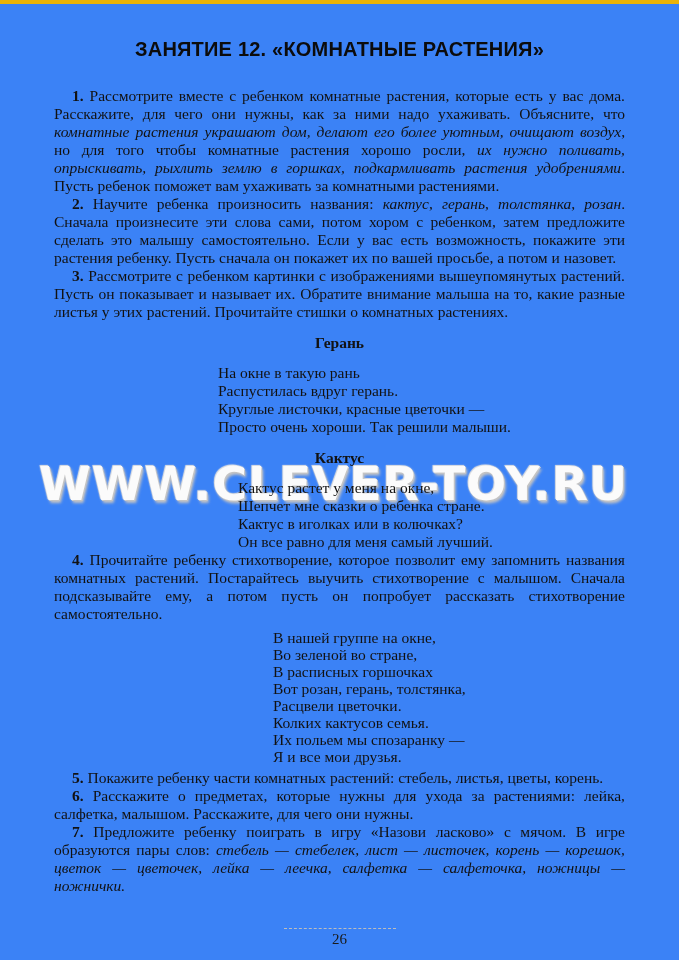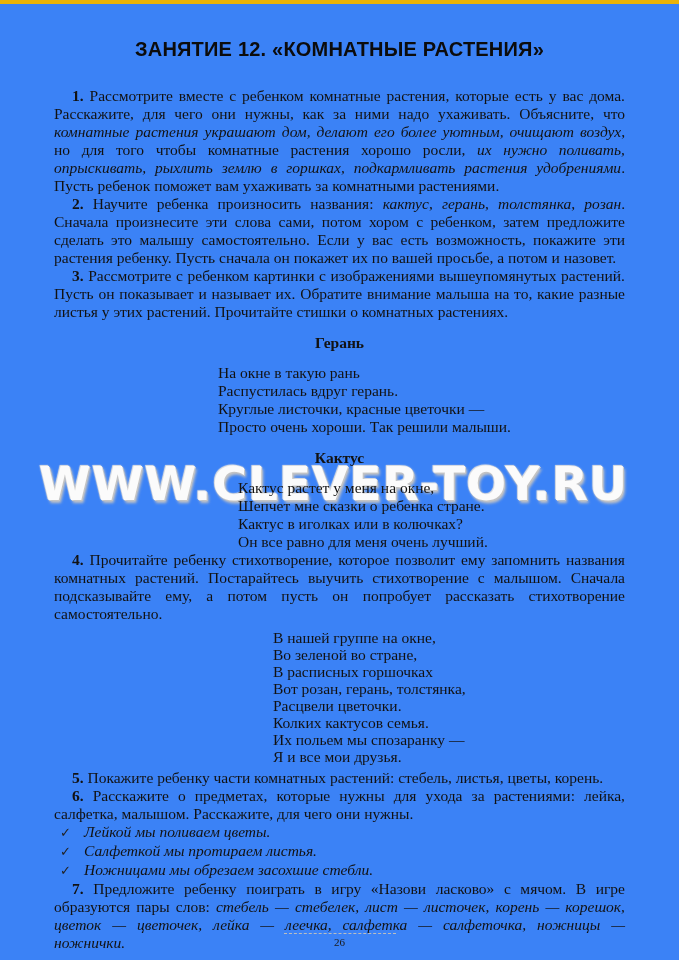--- a/index.html
+++ b/index.html
@@ -76,21 +76,21 @@
     left: 0; right: 0;
     bottom: 12px;
     z-index: 1;
     text-align: center;
   }
   .footer-rule {
     width: 112px;
     margin: 0 auto 2px auto;
     border-top: 1px dashed #bdbdbd;
   }
-  .page-number { font-size: 11px; color: #1a1a1a; }
+  .page-number { font-size: 15px; color: #1a1a1a; }
 </style>
 </head>
 <body>
 
 <div class="page">
 
   <h1 class="title">ЗАНЯТИЕ 12. «КОМНАТНЫЕ РАСТЕНИЯ»</h1>
 
   <div class="body">
 
@@ -104,44 +104,39 @@
         <div>Распустилась вдруг герань.</div>
         <div>Круглые листочки, красные цветочки —</div>
         <div>Просто очень хороши. Так решили малыши.</div>
       </div>
 
     <h2 class="poem-title">Кактус</h2>
     <div class="poem p2">
         <div>Кактус растет у меня на окне,</div>
         <div>Шепчет мне сказки о ребенка стране.</div>
         <div>Кактус в иголках или в колючках?</div>
-        <div>Он все равно для меня очень лучший.</div>
+        <div>Он все равно для меня самый лучший.</div>
       </div>
 
     <p class="para"><span class="bd">4.</span><span> Прочитайте ребенку стихотворение, которое позволит ему запомнить названия комнатных растений. Постарайтесь выучить стихотворение с малышом. Сначала подсказывайте ему, а потом пусть он попробует рассказать стихотворение самостоятельно.</span></p>
 
     <div class="poem p3">
         <div>В нашей группе на окне,</div>
         <div>Во зеленой во стране,</div>
         <div>В расписных горшочках</div>
         <div>Вот розан, герань, толстянка,</div>
         <div>Расцвели цветочки.</div>
         <div>Колких кактусов семья.</div>
         <div>Их польем мы спозаранку —</div>
         <div>Я и все мои друзья.</div>
       </div>
 
     <p class="para"><span class="bd">5.</span><span> Покажите ребенку части комнатных растений: стебель, листья, цветы, корень.</span></p>
     <p class="para"><span class="bd">6.</span><span> Расскажите о предметах, которые нужны для ухода за растениями: лейка, салфетка, малышом. Расскажите, для чего они нужны.</span></p>
 
-    <ul class="checklist">
-      <li><span class="check">✓</span><span>Лейкой мы поливаем цветы.</span></li>
-      <li><span class="check">✓</span><span>Салфеткой мы протираем листья.</span></li>
-      <li><span class="check">✓</span><span>Ножницами мы обрезаем засохшие стебли.</span></li>
-    </ul>
 
     <p class="para"><span class="bd">7.</span><span> Предложите ребенку поиграть в игру «Назови ласково» с мячом. В игре образуются пары слов: </span><span class="it">стебель — стебелек, лист — листочек, корень — корешок, цветок — цветочек, лейка — леечка, салфетка — салфеточка, ножницы — ножнички.</span></p>
 
   </div>
 
   <div class="watermark">WWW.CLEVER-TOY.RU</div>
 
   <div class="footer">
     <div class="footer-rule"></div>
     <div class="page-number">26</div>

